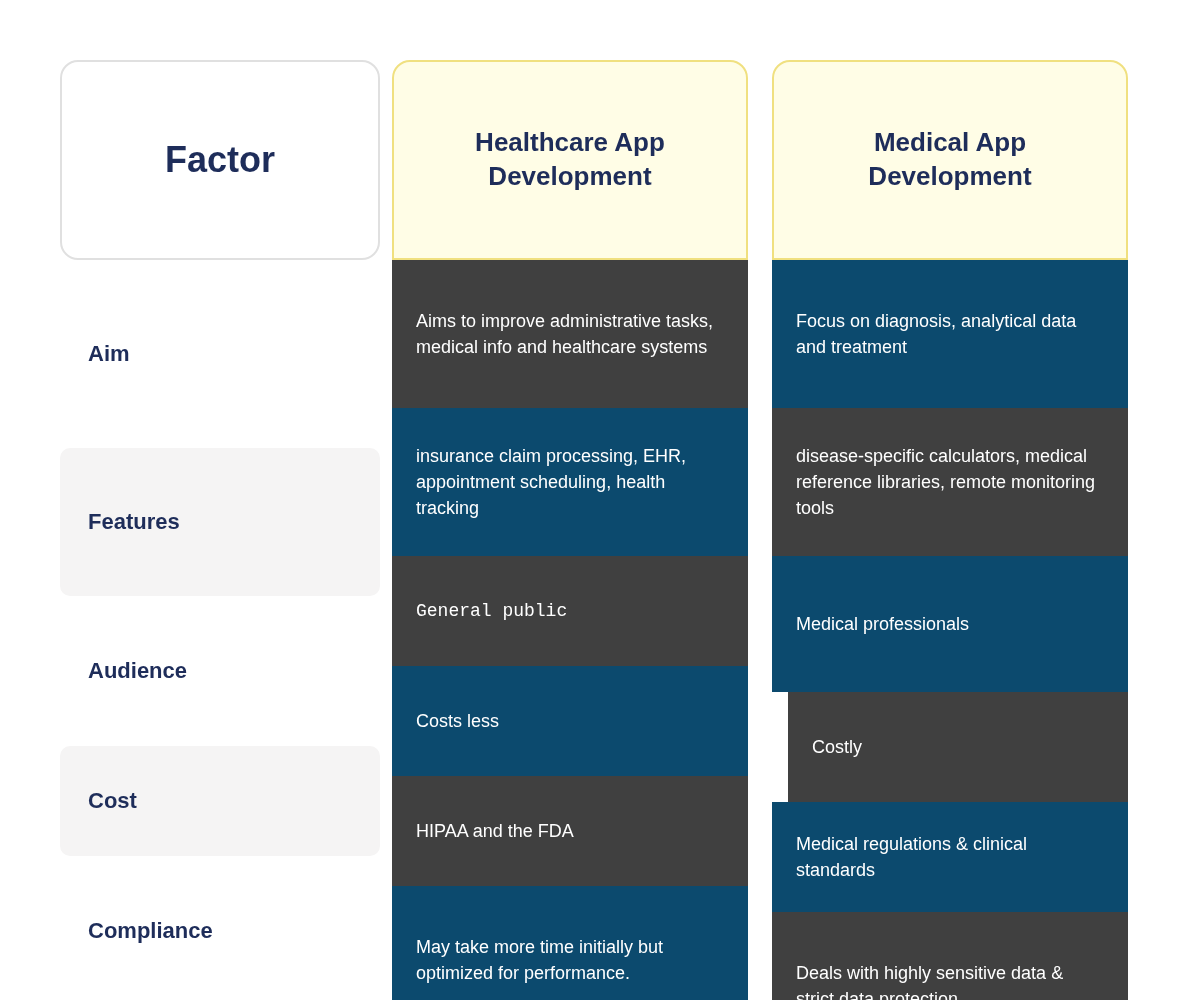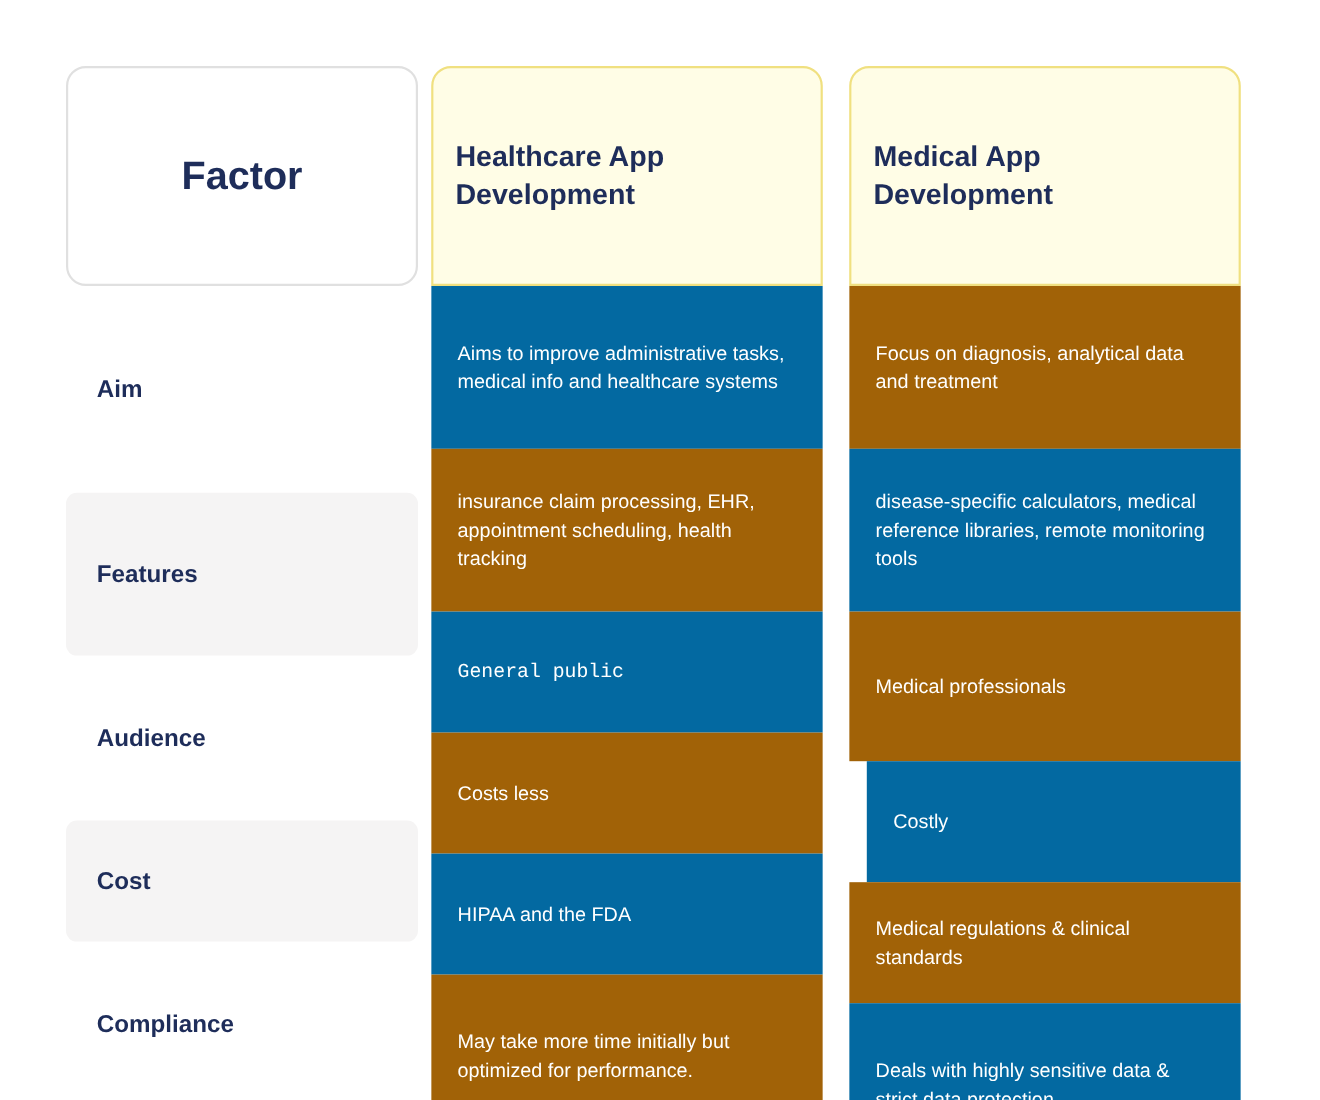--- a/index.html
+++ b/index.html
@@ -82,20 +82,21 @@
       margin: 0 12px;
     }
 
     .app-col-header {
       border-radius: 18px 18px 0 0;
       border: 2px solid #f0e080;
       background: #fffde6;
       display: flex;
       align-items: center;
       justify-content: center;
+      text-align: center;
       height: 200px;
       padding: 20px;
     }
 
     .app-col-header.medical {
       border-color: #f0e080;
       background: #fffde6;
     }
 
     .app-col-header-text {
@@ -116,26 +117,26 @@
       display: flex;
       align-items: center;
       padding: 0 24px;
       font-size: 18px;
       line-height: 1.45;
       color: #ffffff;
       font-weight: 400;
     }
 
     .cell.dark {
-      background: #a16207;
+      background: #0c4a6e;
       color: #ffffff;
     }
 
     .cell.amber {
-      background: #0369a1;
+      background: #404040;
       color: #ffffff;
     }
 
     
   </style>
 </head>
 <body>
 
 <div class="comparison-table">
 

